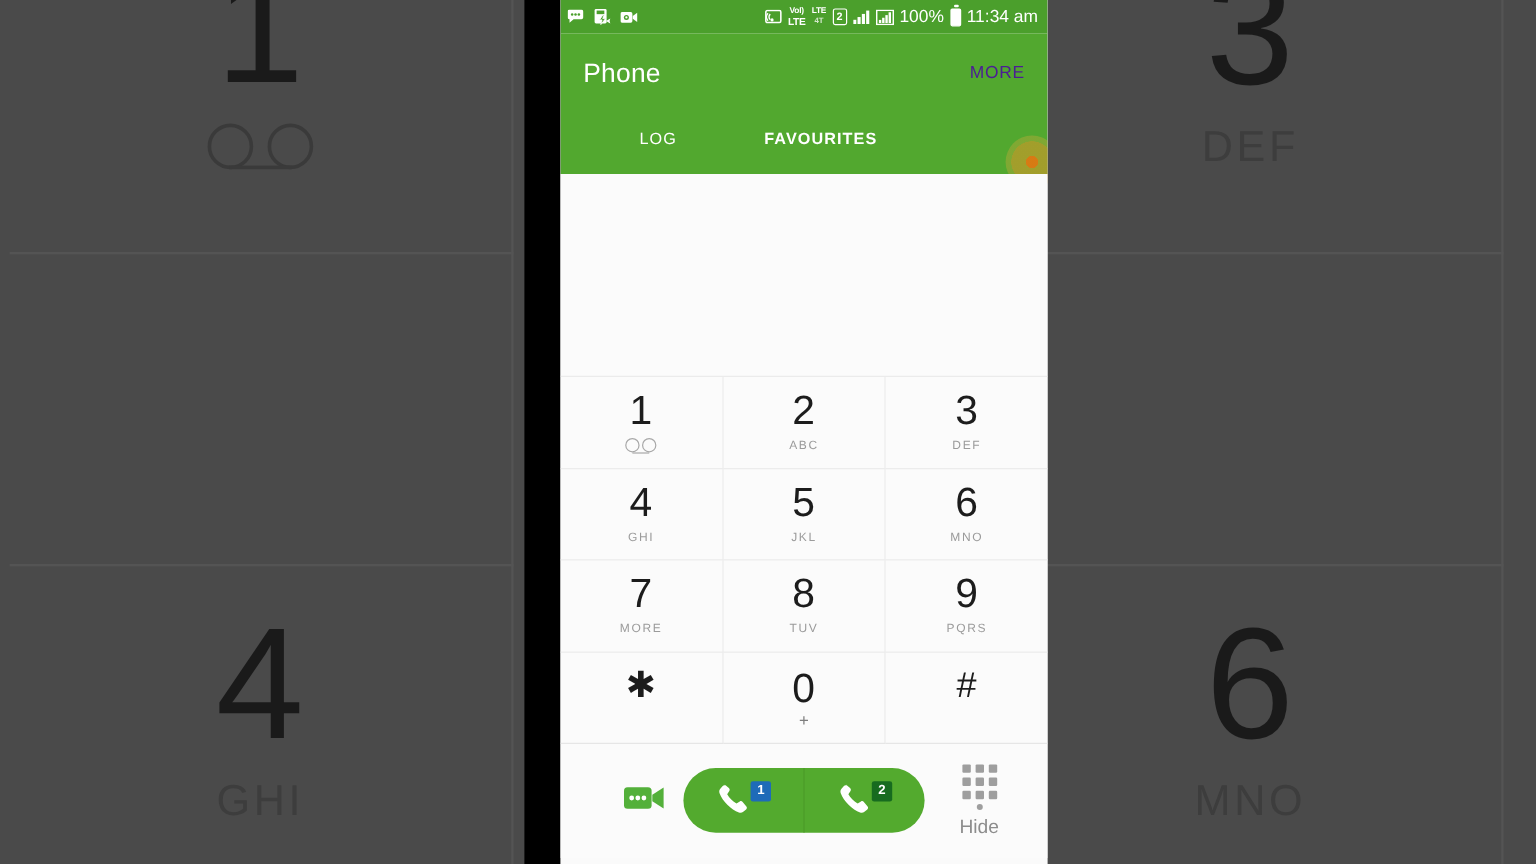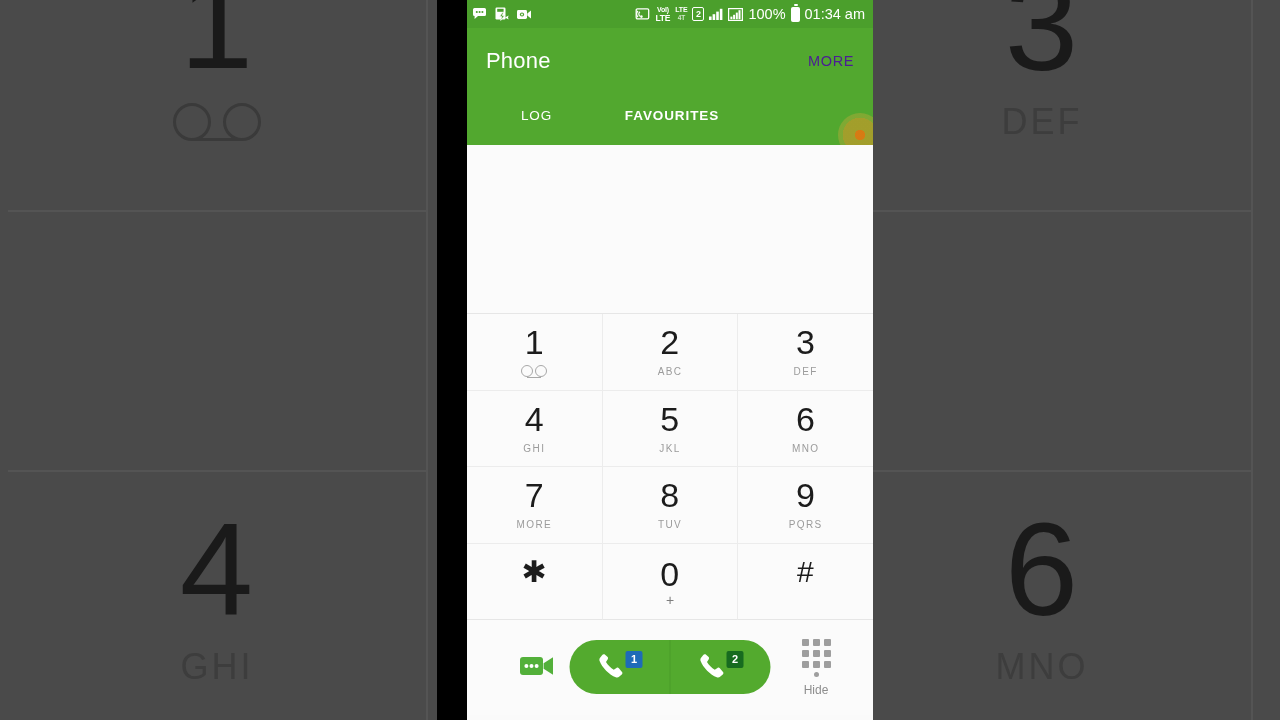--- a/index.html
+++ b/index.html
@@ -181,21 +181,21 @@
   }
   #more-button {
     color: #4c1d95;
     font-size: 14.5px;
     letter-spacing: 0.6px;
   }
   #tabbar {
     display: flex;
     align-items: flex-start;
     height: 51px;
-    padding: 0 2px;
+    padding: 0 14px;
   }
   .tab {
     flex: 1;
     text-align: center;
     color: #ffffff;
     font-size: 13.5px;
     letter-spacing: 0.9px;
     padding-top: 14px;
   }
   .tab.t-log { flex: 0 0 135px; }
@@ -389,21 +389,21 @@
   }
   #keypad-dot-extra {
     width: 5px;
     height: 5px;
     background: #9e9e9e;
     border-radius: 50%;
     margin-top: 4px;
   }
   #hide-label {
     margin-top: 6px;
-    font-size: 12px;
+    font-size: 16px;
     color: #8d8d8d;
   }
 </style>
 </head>
 <body>
 
 <div id="screen">
 
   <div class="bg-pane bg-left">
     <div class="bg-cell" style="top:-110px;height:320px;">
@@ -492,21 +492,21 @@
           <svg width="15" height="13" viewBox="0 0 15 13">
               <rect x="0.6" y="0.6" width="13.8" height="11.8" fill="none" stroke="#fff" stroke-width="1.2"></rect>
               <rect x="2.4" y="8.6" width="2" height="2.6" fill="#fff"></rect>
               <rect x="5.1" y="6.8" width="2" height="4.4" fill="#fff"></rect>
               <rect x="7.8" y="4.6" width="2" height="6.6" fill="#fff"></rect>
               <rect x="10.5" y="2.2" width="2" height="9" fill="#fff"></rect>
             </svg>
         </span>
         <span>100%</span>
         <span class="batt"></span>
-        <span>01:34 am</span>
+        <span>11:34 am</span>
       </div>
     </div>
 
     <div id="appbar">
       <div id="appbar-title-row">
         <span id="app-title">Phone</span>
         <span id="more-button">MORE</span>
       </div>
       <div id="tabbar">
         <div class="tab t-log">LOG</div>

